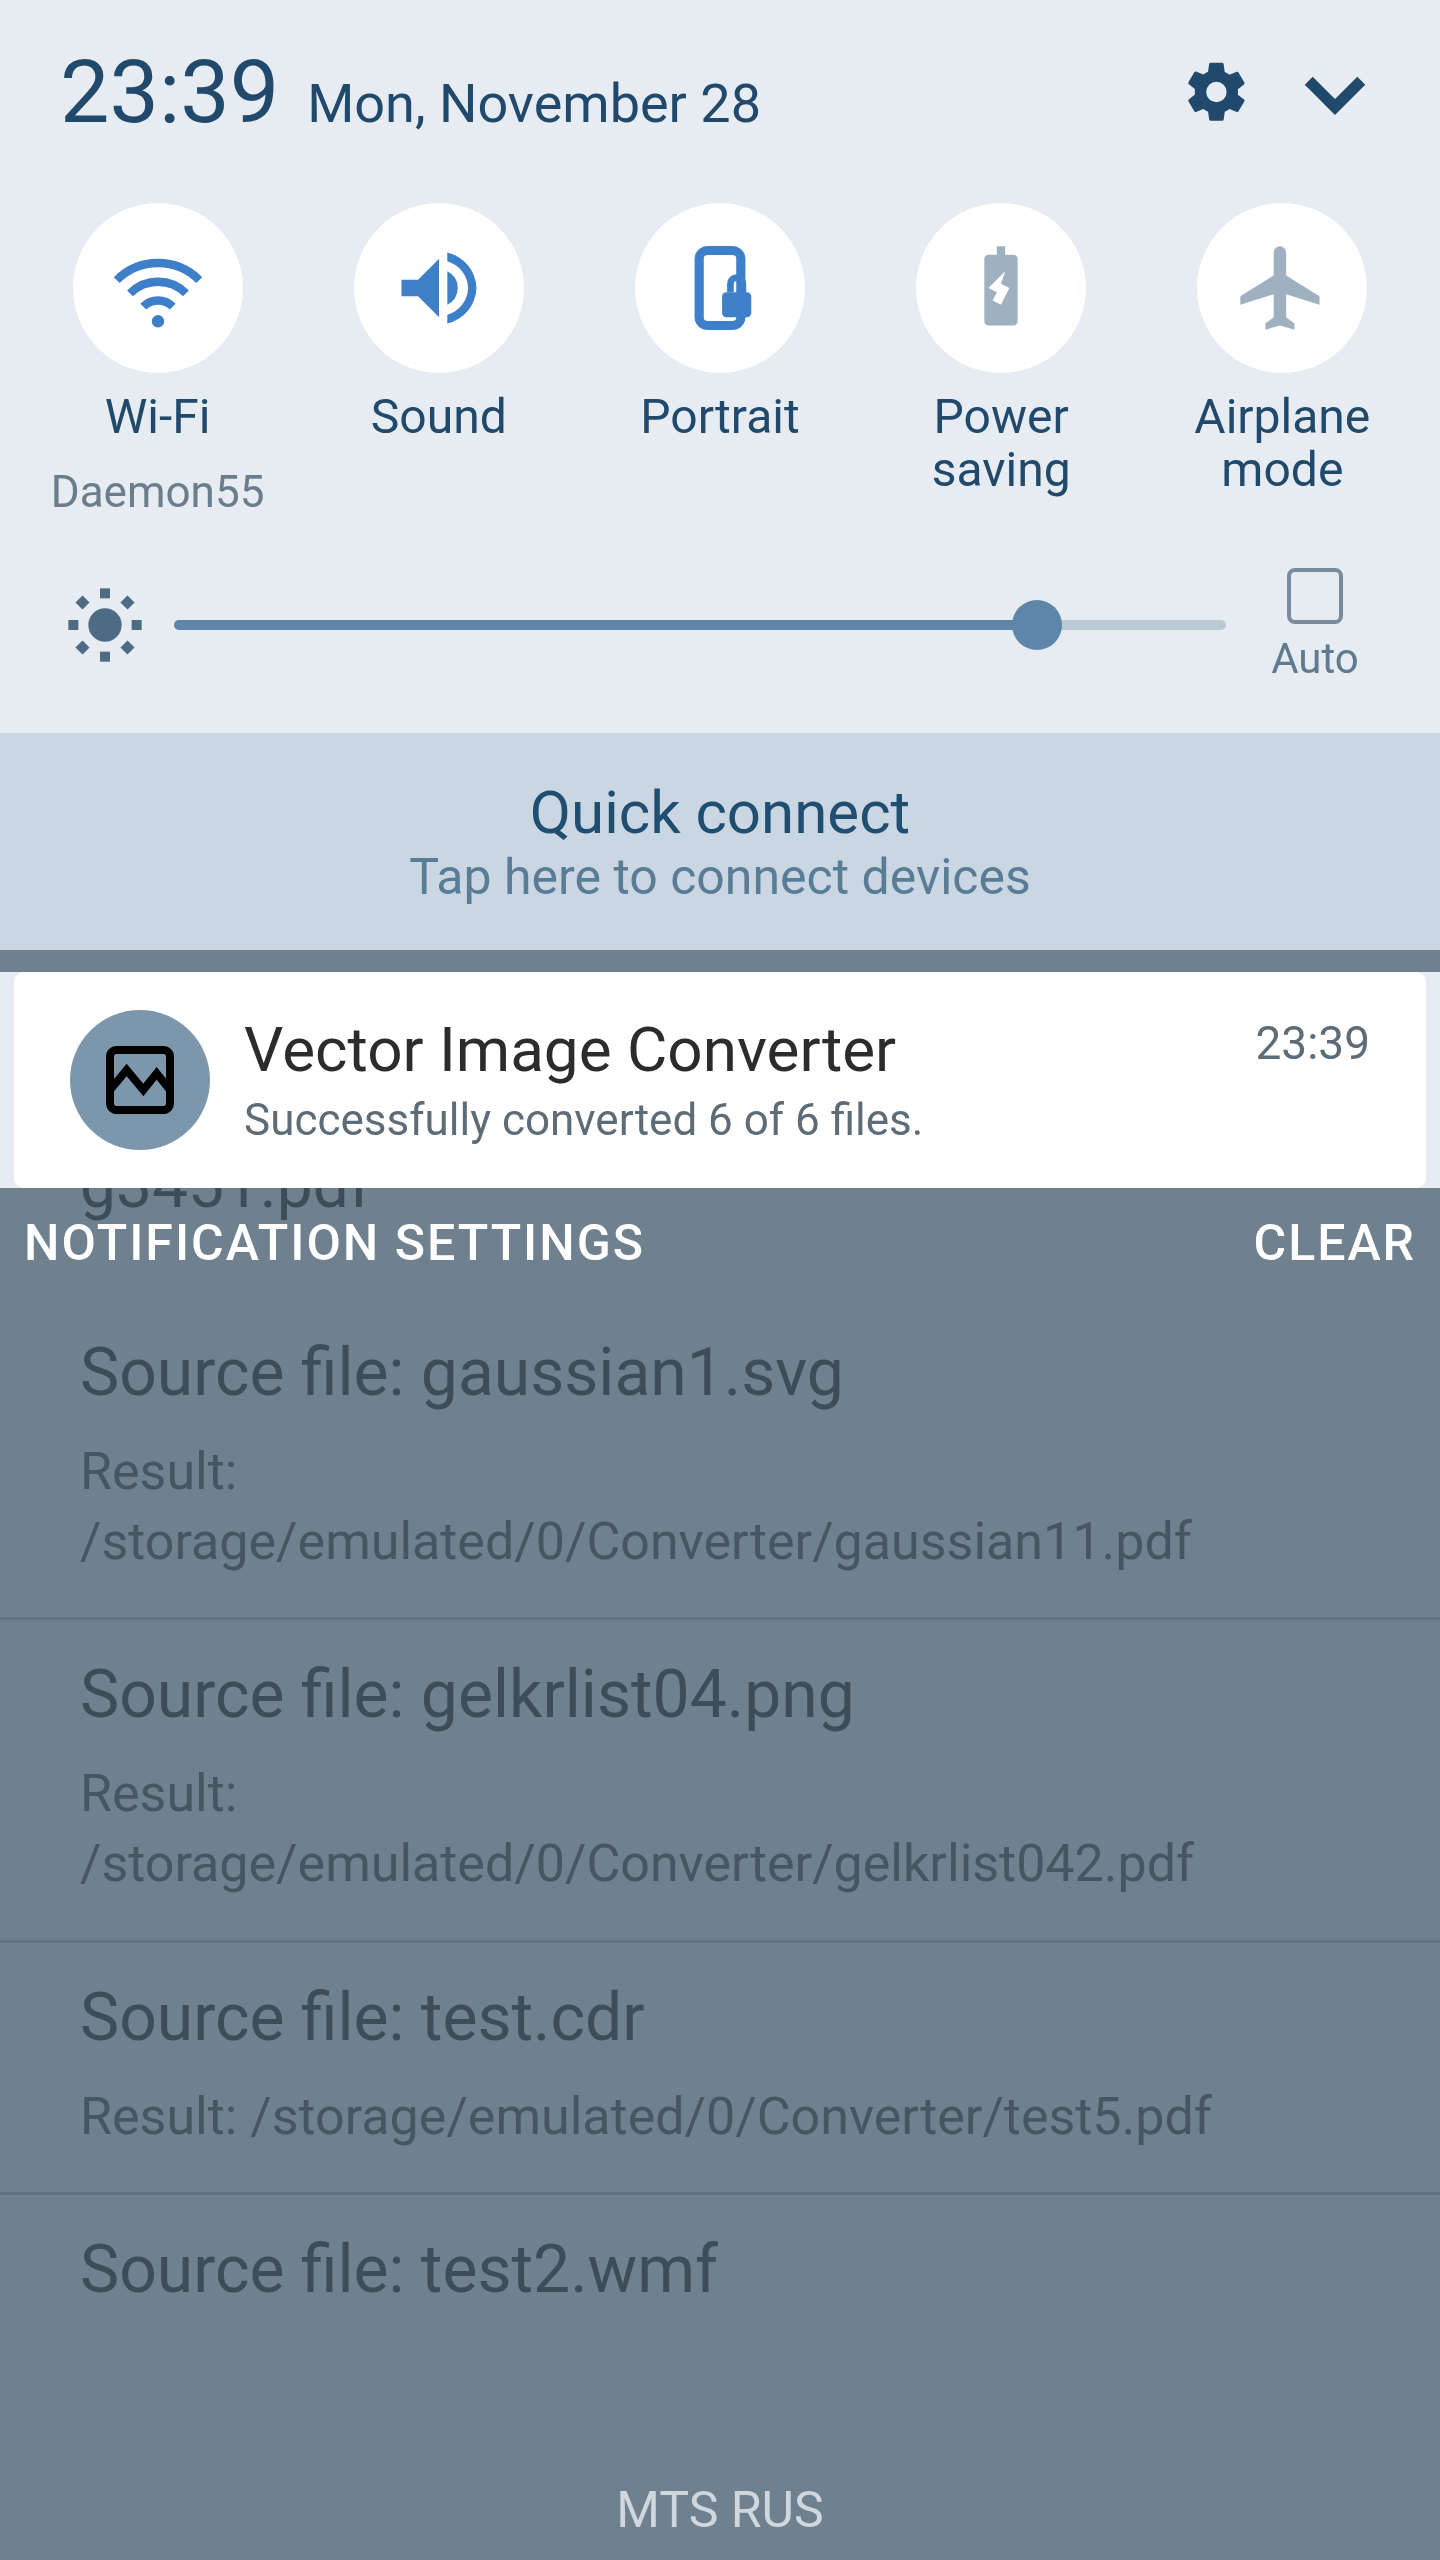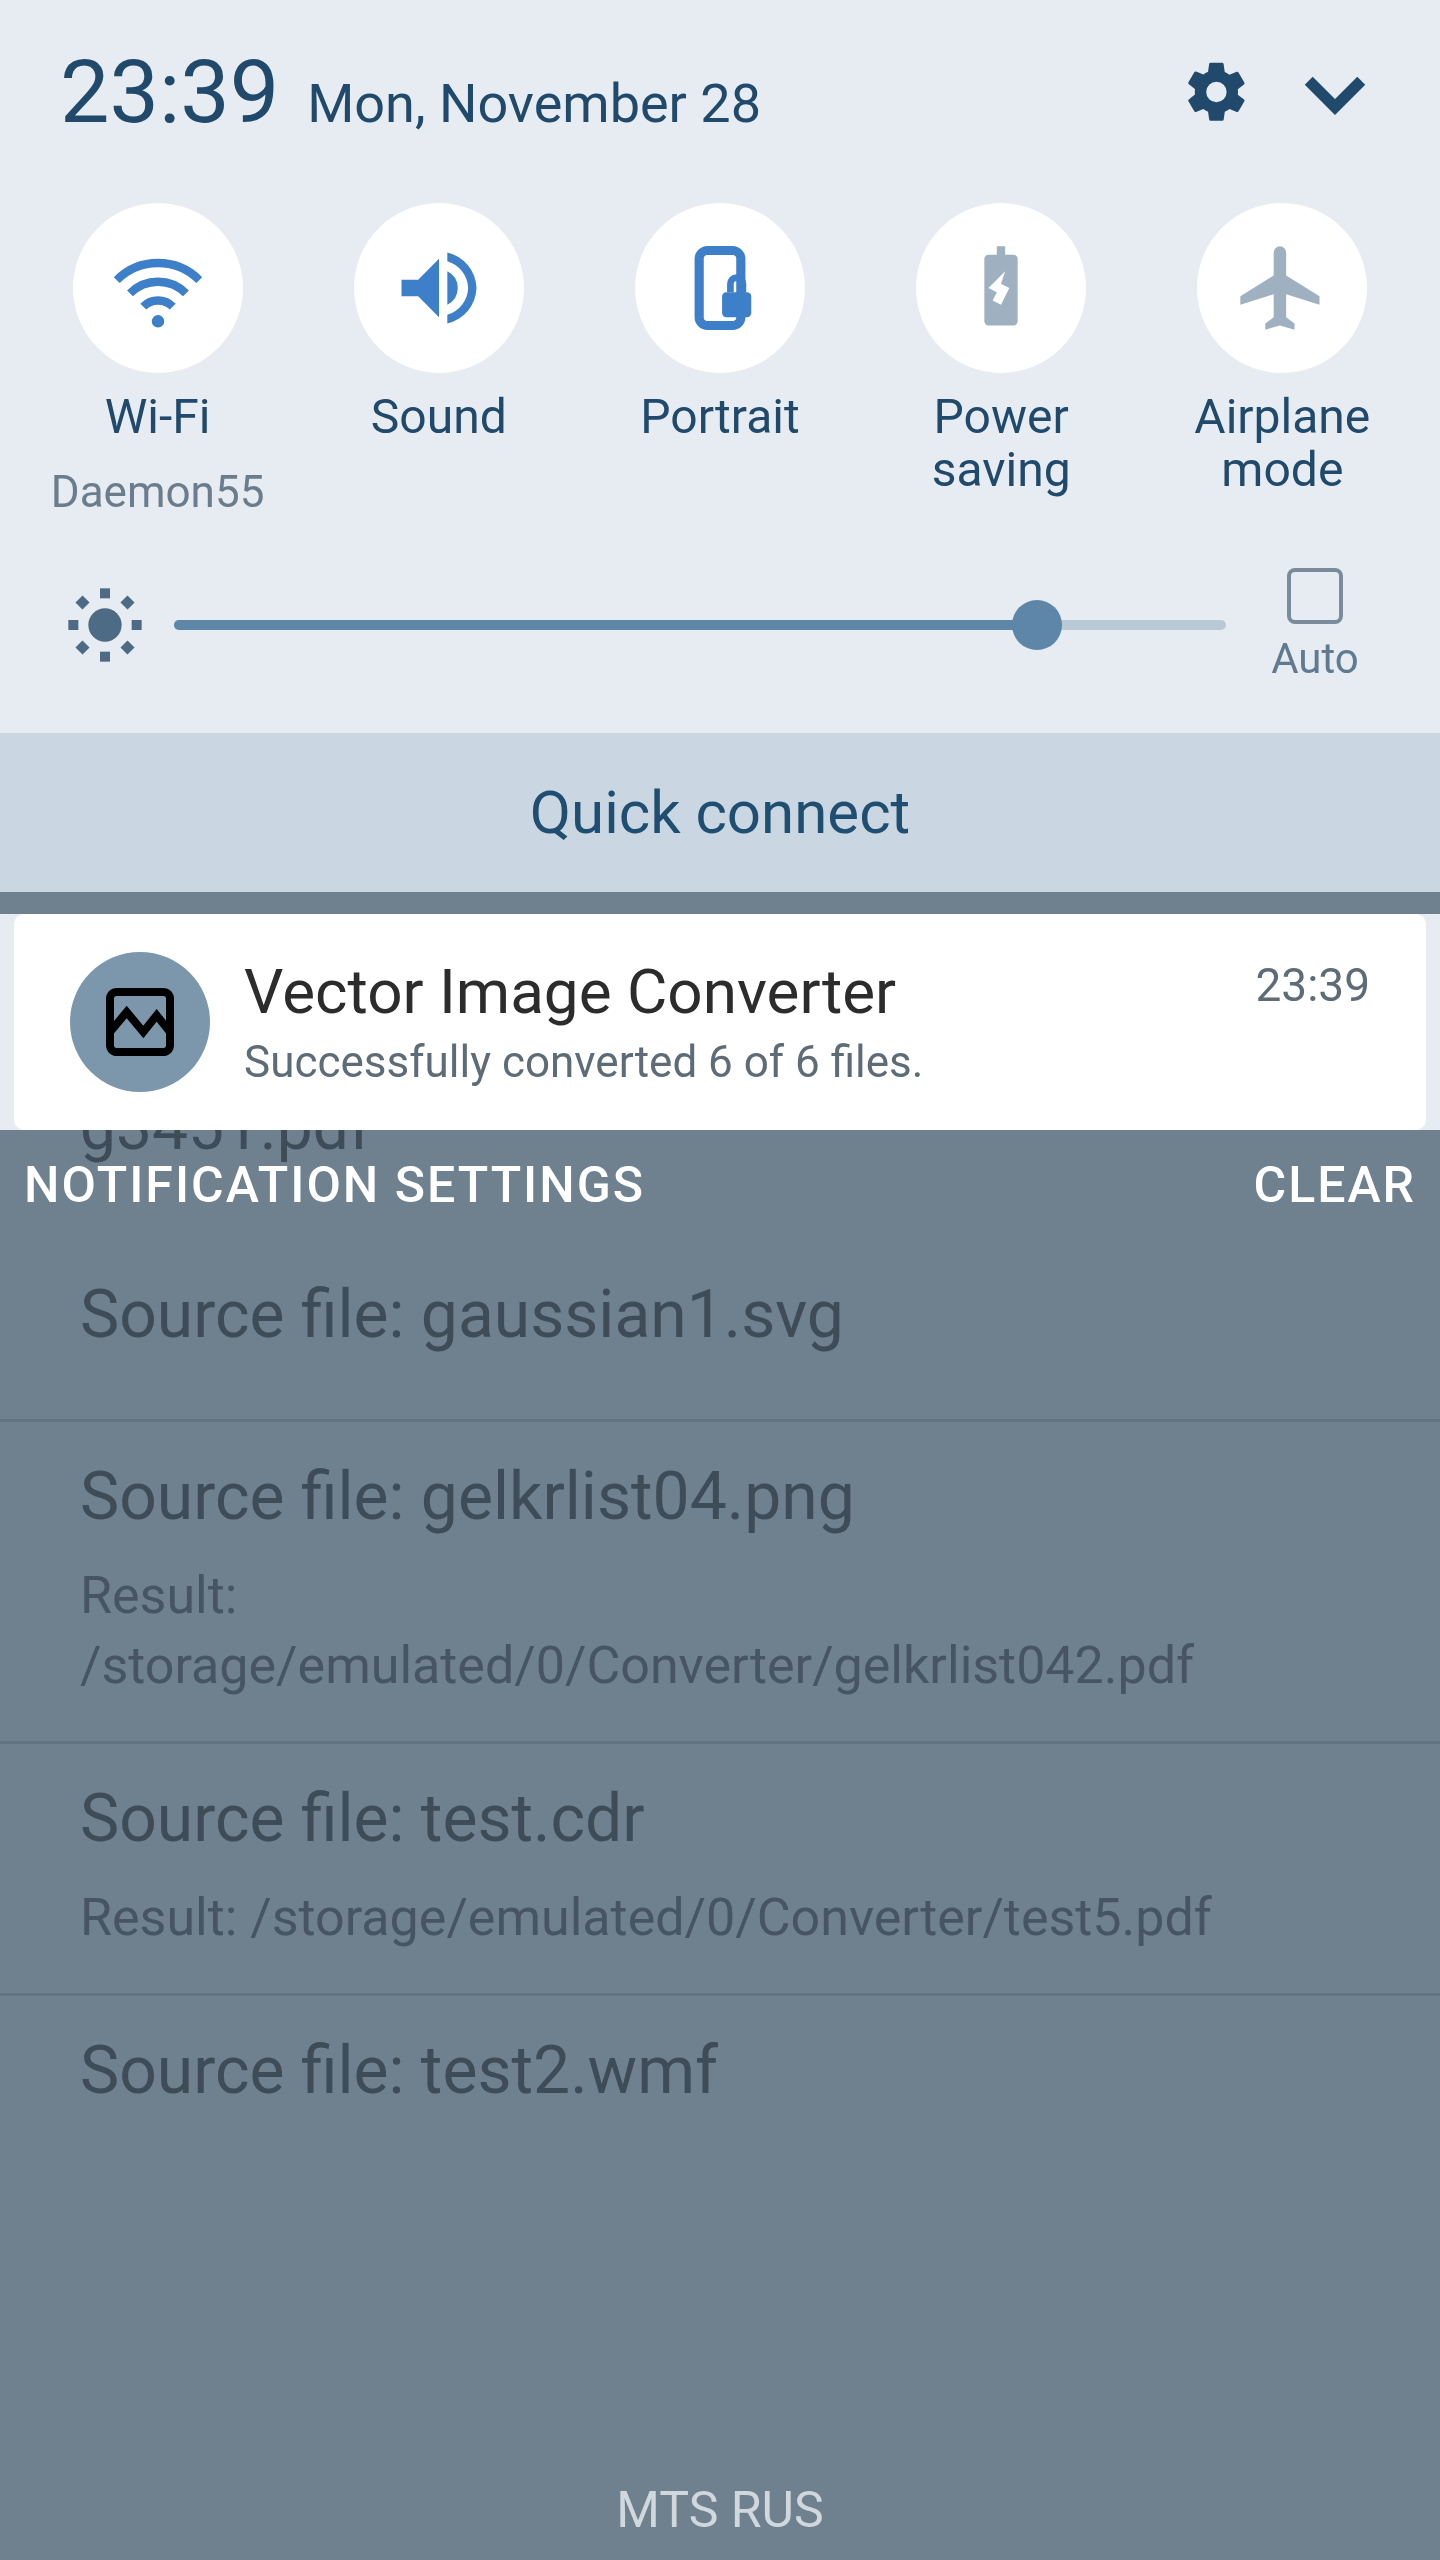--- a/index.html
+++ b/index.html
@@ -254,20 +254,21 @@
       <div class="brightness-thumb"></div>
     </div>
     <div class="brightness-auto">
       <div class="auto-checkbox"></div>
       <span class="auto-label">Auto</span>
     </div>
   </div>
 
   <div class="quick-connect">
     <span class="qc-title">Quick connect</span>
+    <span class="qc-hint">Tap here to connect devices</span>
   </div>
 
   <div class="dark-gap"></div>
 
   <div class="notif-card">
     <div class="notif-icon">
       <svg viewBox="0 0 24 24" fill="none" stroke="currentColor" stroke-width="2.4">
           <rect x="3" y="3" width="18" height="18" rx="2"></rect>
           <polyline points="3 15 8 9 13 15 17 10 21 15"></polyline>
         </svg>
@@ -286,20 +287,21 @@
     </div>
 
     <div class="action-bar">
       <span>NOTIFICATION SETTINGS</span>
       <span>CLEAR</span>
     </div>
 
     <div class="bg-list">
       <div class="bg-item">
         <div class="bg-src">Source file: gaussian1.svg</div>
+        <div class="bg-res">Result: /storage/emulated/0/Converter/gaussian11.pdf</div>
       </div>
       <div class="bg-item">
         <div class="bg-src">Source file: gelkrlist04.png</div>
         <div class="bg-res">Result: /storage/emulated/0/Converter/gelkrlist042.pdf</div>
       </div>
       <div class="bg-item">
         <div class="bg-src">Source file: test.cdr</div>
         <div class="bg-res">Result: /storage/emulated/0/Converter/test5.pdf</div>
       </div>
       <div class="bg-item bg-last">

